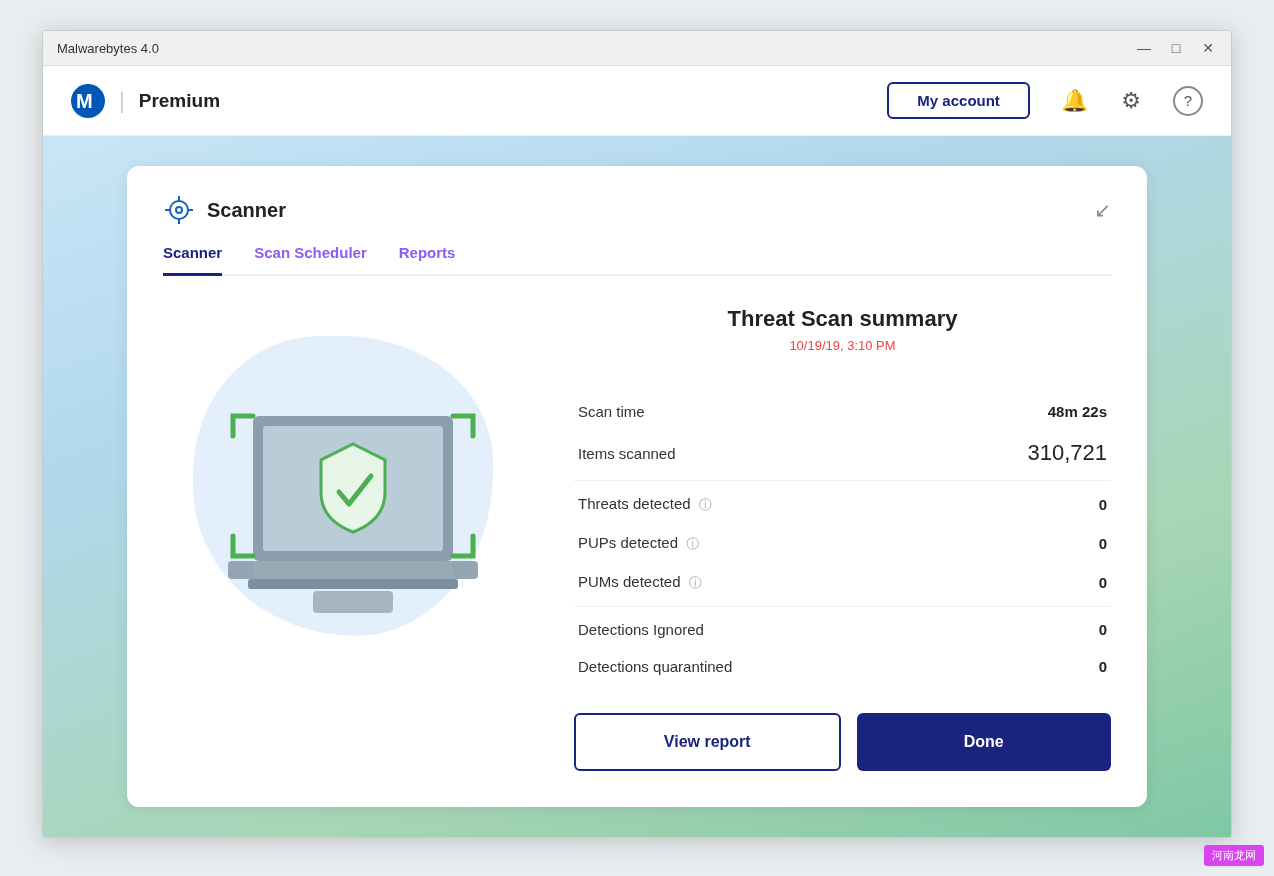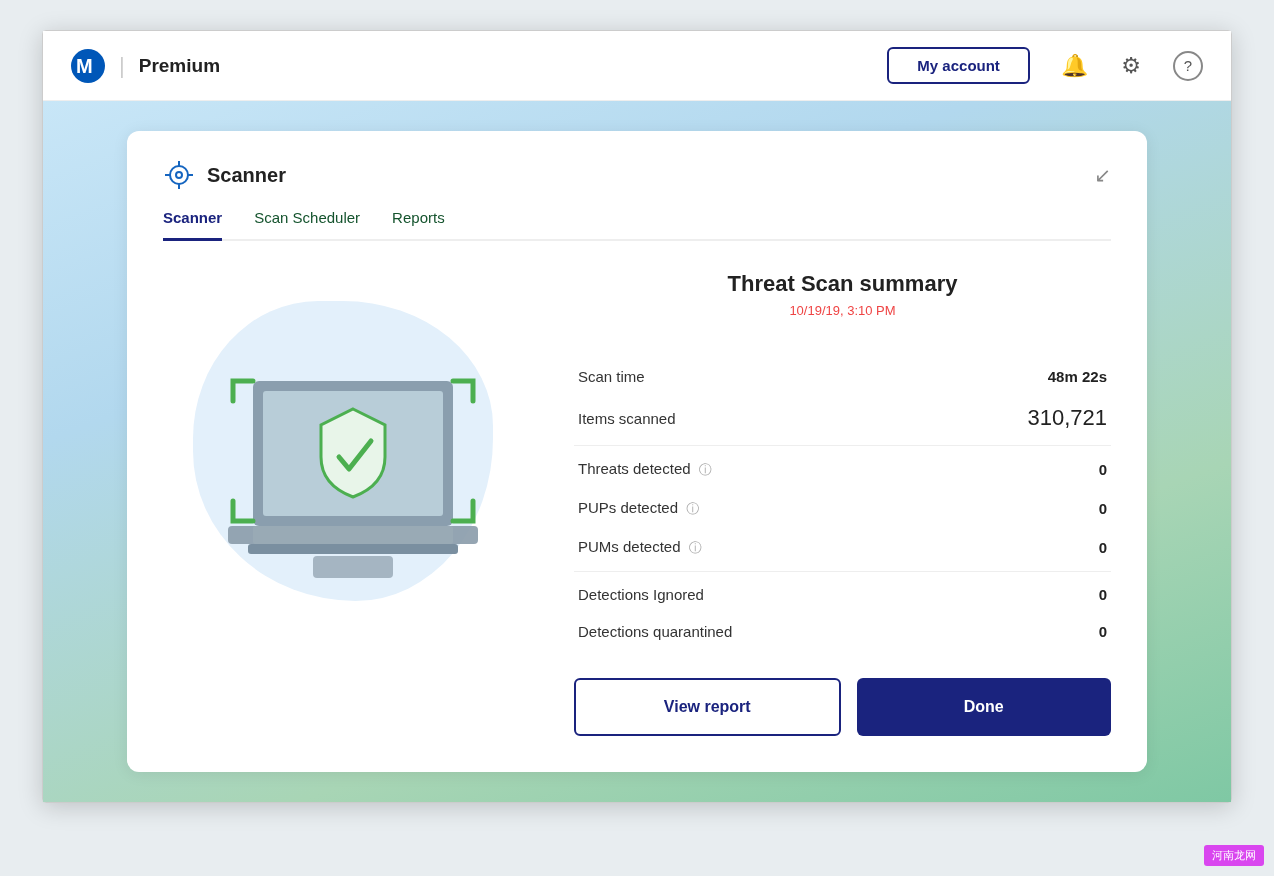--- a/index.html
+++ b/index.html
@@ -145,29 +145,30 @@
 
     
     .tabs {
       display: flex;
       gap: 32px;
       border-bottom: 2px solid #eee;
       margin-bottom: 0;
     }
     .tab {
       font-size: 15px;
-      color: #14532d;
+      color: #8b5cf6;
       padding-bottom: 12px;
       cursor: pointer;
       border-bottom: 3px solid transparent;
       margin-bottom: -2px;
       background: none;
       border-left: none;
       border-right: none;
       border-top: none;
+      font-weight: bold;
     }
     .tab.active {
       color: #1a237e;
       border-bottom: 3px solid #1a237e;
       font-weight: 600;
     }
 
     
     .card-body {
       display: flex;
@@ -278,20 +279,28 @@
       border-radius: 3px;
       z-index: 999;
       font-family: Liberation Mono, monospace;
     }
   </style>
 </head>
 <body>
 
 <div class="window">
 
+  <div class="title-bar">
+    <span class="title-bar-title">Malwarebytes 4.0</span>
+    <div class="title-bar-controls">
+      <button class="win-btn">—</button>
+      <button class="win-btn">□</button>
+      <button class="win-btn">✕</button>
+    </div>
+  </div>
 
   <div class="app-header">
     <div class="logo-area">
 
       <svg class="logo-icon" viewBox="0 0 34 34" fill="none" xmlns="http://www.w3.org/2000/svg">
         <circle cx="17" cy="17" r="17" fill="#0057B8"></circle>
         <text x="5" y="24" font-size="20" font-weight="900" fill="white" font-family="Arial">M</text>
       </svg>
       <span class="logo-divider">|</span>
       <span class="logo-text">Premium</span>

